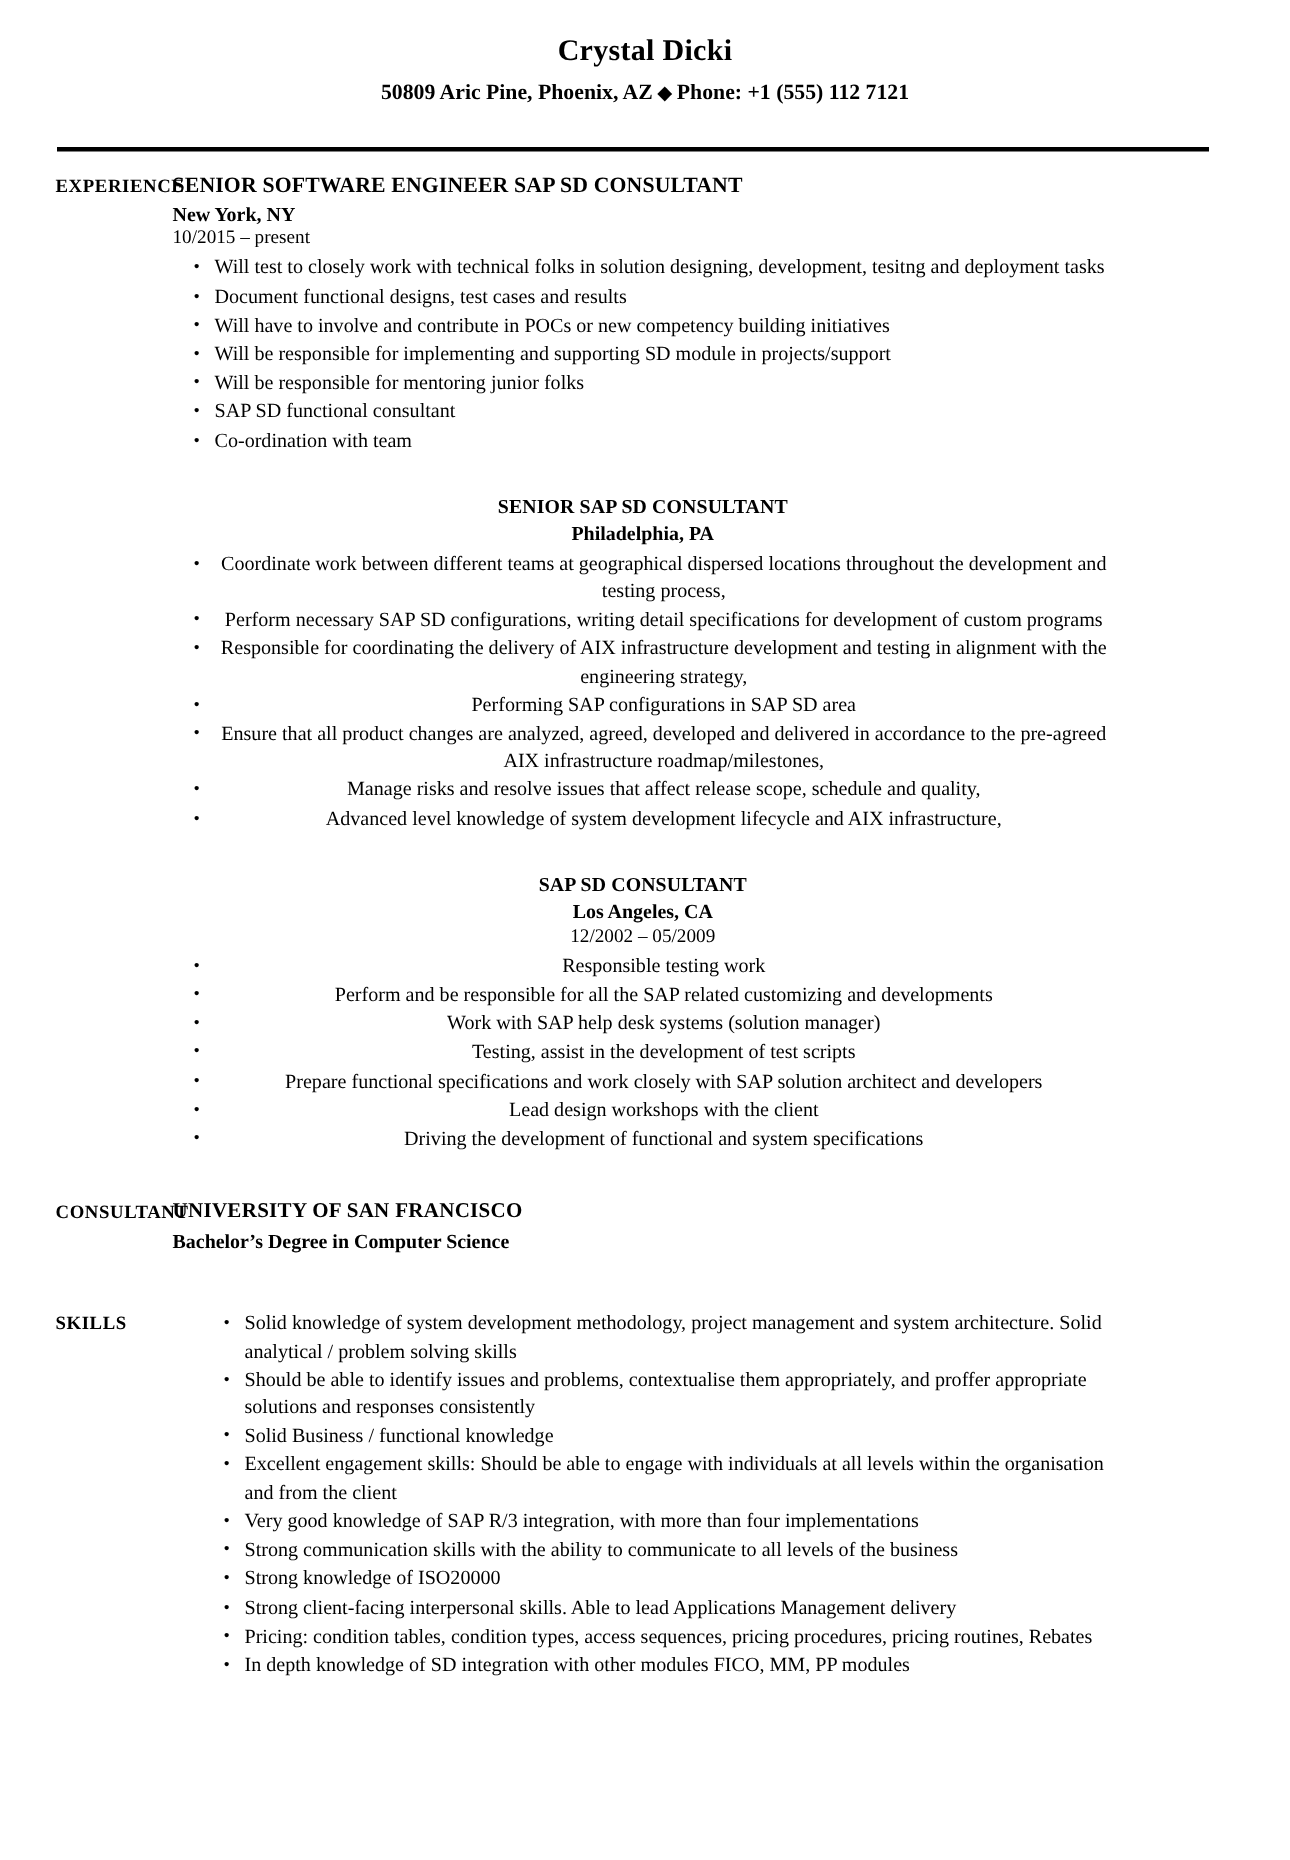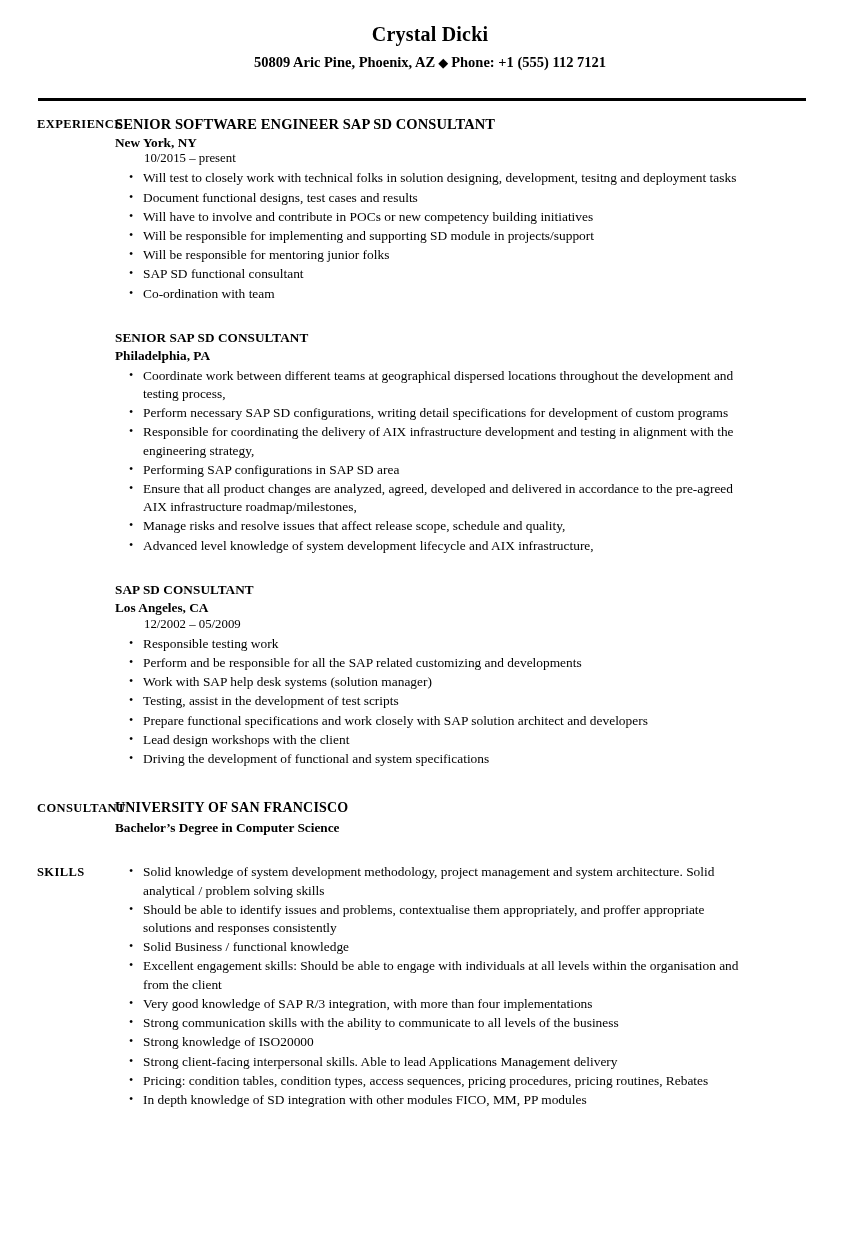--- a/index.html
+++ b/index.html
@@ -74,39 +74,38 @@
     padding-top: 2px;
   }
   .sec-body {
     width: 700px;
     padding-right: 10px;
     box-sizing: border-box;
   }
 
   
   .job { margin-bottom: 0; }
-  .job + .job { margin-top: 27px; }
+  .job + .job { margin-top: 27px; text-align: center; }
   .job-title {
     font-size: 14.5px;
     font-weight: bold;
     line-height: 1.25;
     letter-spacing: 0.1px;
   }
   .job.sub .job-title { font-size: 13.2px; }
   .job-place {
     font-size: 13.3px;
     font-weight: bold;
     line-height: 1.3;
     margin-top: 1px;
   }
   .job-dates {
     font-size: 12.8px;
     line-height: 1.25;
     margin-top: 0px;
-    margin-left: 29px;
   }
 
   
   ul.bullets {
     list-style: none;
     margin: 2px 0 0 0;
     padding: 0;
   }
   ul.bullets li {
     position: relative;
@@ -132,21 +131,21 @@
     letter-spacing: 0.2px;
     line-height: 1.3;
   }
   .edu-degree {
     font-size: 13.3px;
     font-weight: bold;
     line-height: 1.35;
     margin-top: 2px;
   }
 
-  .section.skills { margin-top: 26px; }
+  .section.skills { margin-top: 36px; gap: 20px; }
   .section.skills ul.bullets { margin-top: 0; }
 </style>
 </head>
 <body>
 
 <div class="page">
 
   <div class="name">Crystal Dicki</div>
 
   <div class="contact">

